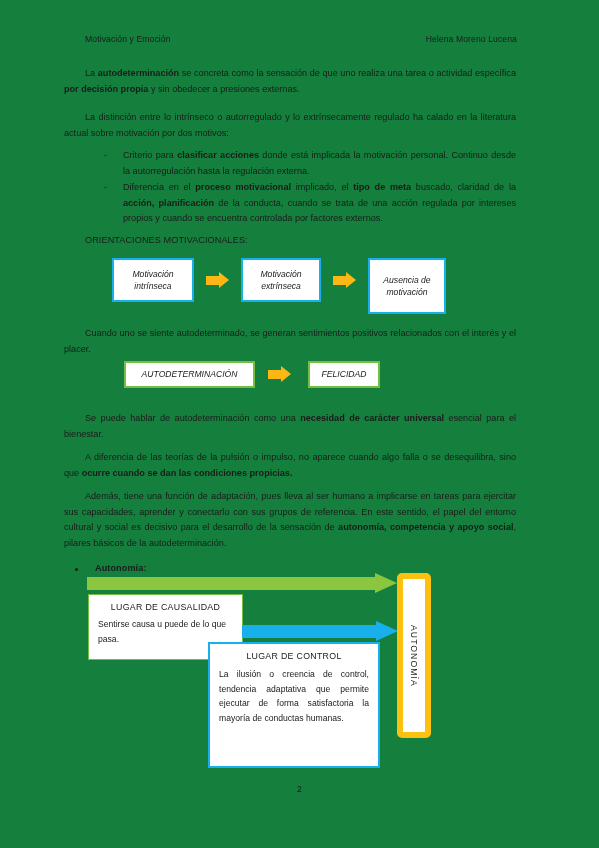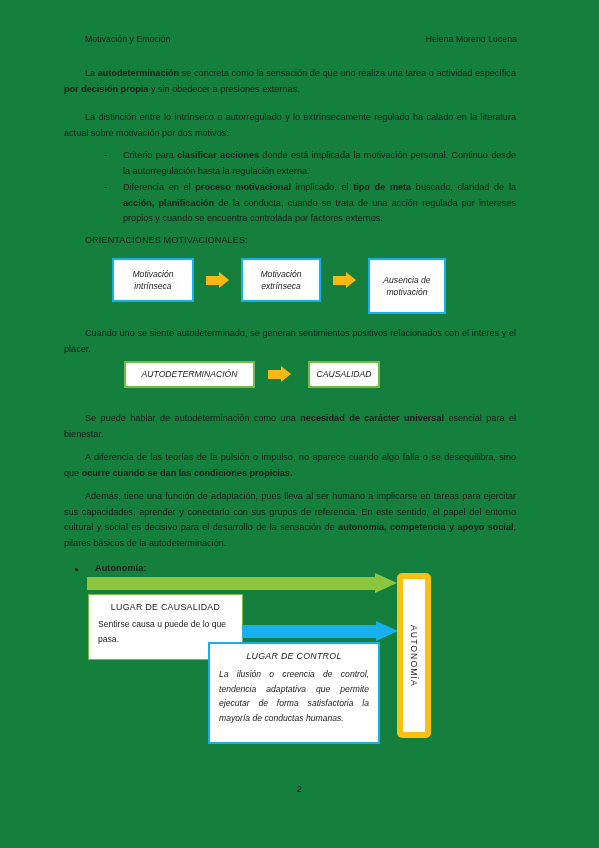--- a/index.html
+++ b/index.html
@@ -232,21 +232,21 @@
   </div>
 
   <div class="dg-box green-box" style="left:124px; top:361px; width:131px; height:27px;">
     <span>AUTODETERMINACIÓN</span>
   </div>
   <div class="arrow-amber" style="left:268px; top:366px; width:23px; height:17px; background:none;">
     <span class="shaft"></span>
       <span class="head"></span>
   </div>
   <div class="dg-box green-box" style="left:308px; top:361px; width:72px; height:27px;">
-    <span>CAUSALIDAD</span>
+    <span>FELICIDAD</span>
   </div>
 
   <div class="para" style="top:411px;">
     <span class="ind"></span><span>Se puede hablar de autodeterminación como una </span><b>necesidad de carácter universal</b><span> esencial para el bienestar.</span>
   </div>
 
   <div class="para" style="top:450px;">
     <span class="ind"></span><span>A diferencia de las teorías de la pulsión o impulso, no aparece cuando algo falla o se desequilibra, sino que </span><b>ocurre cuando se dan las condiciones propicias.</b>
   </div>
 
@@ -265,21 +265,21 @@
   <div class="info-box" style="left:88px; top:594px; width:155px; height:66px; border:1.5px solid #76bd43;">
     <span class="info-title">LUGAR DE CAUSALIDAD</span>
     <span class="info-body left">Sentirse causa u puede de lo que pasa.</span>
   </div>
 
   <div class="long-arrow" style="left:242px; top:621px; width:156px; height:21px;">
     <span class="shaft" style="left:0; top:4px; width:134px; height:13px; background:#18b0ec;"></span>
     <span class="head" style="left:134px; top:0; border-top:10.5px solid transparent; border-bottom:10.5px solid transparent; border-left:22px solid #18b0ec;"></span>
   </div>
 
-  <div class="info-box" style="left:208px; top:642px; width:172px; height:102px; border:2px solid #18b0ec;font-style:italic;">
+  <div class="info-box" style="left:208px; top:642px; width:172px; height:126px; border:2px solid #18b0ec;">
     <span class="info-title">LUGAR DE CONTROL</span>
     <span class="info-body">La ilusión o creencia de control, tendencia adaptativa que permite ejecutar de forma satisfactoria la mayoría de conductas humanas.</span>
   </div>
 
   <div class="auton-box" style="left:397px; top:573px; width:34px; height:165px;">
     <span class="auton-text">AUTONOMÍA</span>
   </div>
 
   <div class="page-num">2</div>
 

